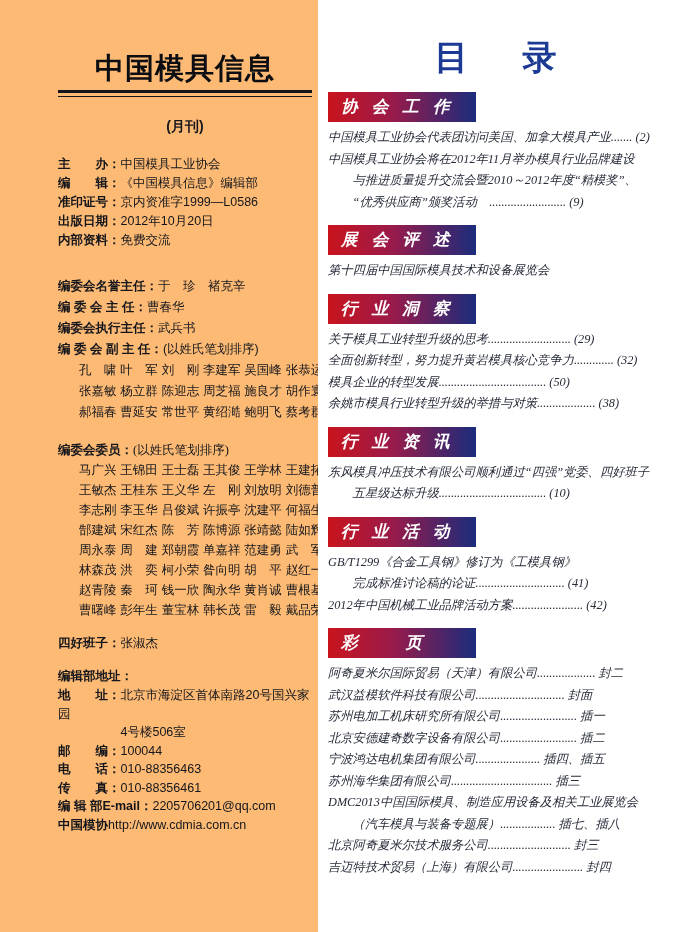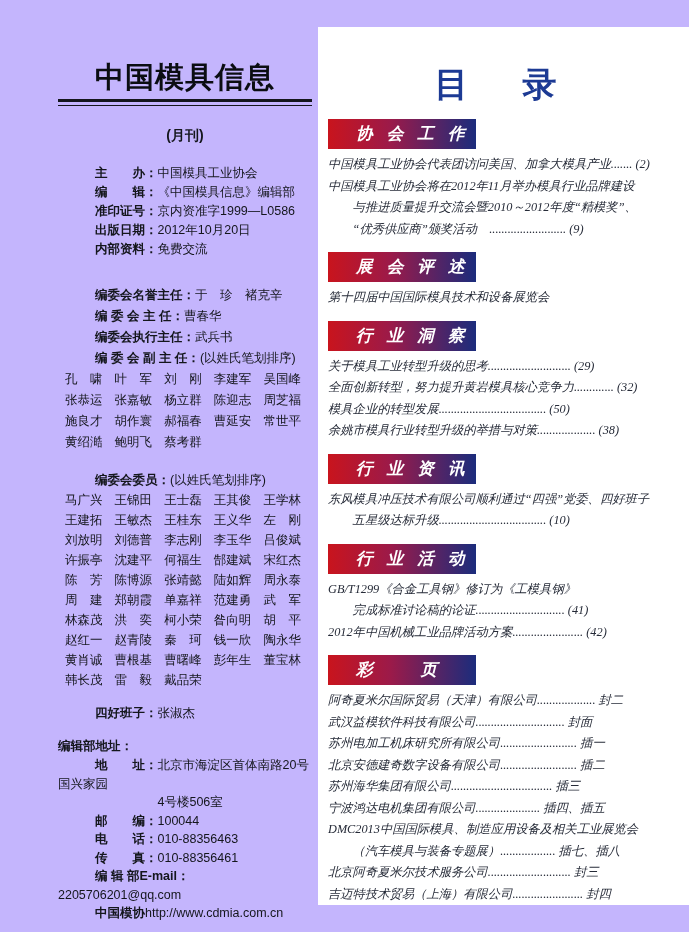--- a/index.html
+++ b/index.html
@@ -1,56 +1,55 @@
 <!DOCTYPE html>
 <html><head>
 <meta charset="utf-8">
 <style>
   html,body { margin:0; padding:0; }
   .page {
     position:relative; width:689px; height:932px;
-    background:#c4b5fd; display:flex; overflow:hidden;
+    background:#fdba74; display:flex; overflow:hidden;
     font-family:"Liberation Sans", sans-serif;
-    align-items:center;
   }
   
   .left-col {
     width:318px; box-sizing:border-box;
     padding:52px 6px 0 58px; color:#14161c;
   }
   .mag-title { font-size:29px; font-weight:bold; text-align:center; letter-spacing:1px; line-height:1.15; color:#0b0d12; }
   .title-rule { height:3px; margin-top:5px; border-top:3px solid #14161c; border-bottom:1.5px solid #14161c; }
   .mag-subtitle { text-align:center; font-size:14px; font-weight:bold; margin-top:20px; line-height:18px; }
   .kv { font-size:12.5px; line-height:19px; white-space:pre-wrap; }
-  .kv .k { font-weight:bold;margin-left:37px; }
+  .kv .k { font-weight:bold; }
   .info-block { margin-top:20px; }
   .board-block { margin-top:26px; }
   .board-block .kv { line-height:21px; }
-  .name-grid { display:grid; grid-template-columns:repeat(5, 1fr); width:248px; margin-left:7px; }
+  .name-grid { display:grid; grid-template-columns:repeat(6, 1fr); width:248px; margin-left:21px; }
   .name-grid .grid-name { font-size:12.5px; line-height:21px; white-space:pre; }
-  .committee-block { margin-top:18px; }
+  .committee-block { margin-top:18px;font-family:Liberation Serif, serif; }
   .committee-grid .grid-name { line-height:20px; }
   .chief-row { margin-top:14px; font-size:12.5px; }
   .addr-block { margin-top:14px; }
   .addr-heading { font-size:12.5px; font-weight:bold; line-height:19px; }
   .contact-rows .kv { line-height:18.5px; }
   
   .right-col {
     flex:1; background:#ffffff; box-sizing:border-box;
     padding:36px 16px 0 10px; color:#262b38;
     font-family:"Liberation Serif", serif;
   }
   .toc-title {
     text-align:center; color:#1c3a94; font-weight:bold;
     font-size:34px; letter-spacing:10px; line-height:44px; margin-bottom:6px;
     font-family:"Liberation Serif", serif;
   }
   .section { margin-top:12px; }
   .banner {
-    width:148px; height:30px; box-sizing:border-box; padding-left:28px;
+    width:148px; height:30px; box-sizing:border-box; padding-left:13px;
     background:linear-gradient(90deg, #c9141d 0%, #9c1a49 42%, #1b2c7c 100%);
     color:#ffffff; font-style:italic; font-weight:bold;
     font-size:16.5px; letter-spacing:5px; line-height:30px;
     margin-bottom:5px; white-space:pre;
   }
   .toc-line {
     font-size:12.3px; line-height:21.5px; font-style:italic;
     white-space:pre-wrap; color:#262b38;
   }
 </style>
@@ -217,22 +216,22 @@
         </div>
     </div>
 
     <div class="section">
       <div class="banner">彩　　页</div>
       <div class="lines">
           <div class="toc-line">阿奇夏米尔国际贸易（天津）有限公司................... 封二</div>
           <div class="toc-line">武汉益模软件科技有限公司............................. 封面</div>
           <div class="toc-line">苏州电加工机床研究所有限公司......................... 插一</div>
           <div class="toc-line">北京安德建奇数字设备有限公司......................... 插二</div>
+          <div class="toc-line">宁波鸿达电机集团有限公司..................... 插四、插五</div>
           <div class="toc-line">苏州海华集团有限公司................................. 插三</div>
-          <div class="toc-line">宁波鸿达电机集团有限公司..................... 插四、插五</div>
           <div class="toc-line">DMC2013中国国际模具、制造应用设备及相关工业展览会</div>
           <div class="toc-line">　　（汽车模具与装备专题展）.................. 插七、插八</div>
           <div class="toc-line">北京阿奇夏米尔技术服务公司........................... 封三</div>
           <div class="toc-line">吉迈特技术贸易（上海）有限公司....................... 封四</div>
         </div>
     </div>
   </div>
 
 </div>
 

